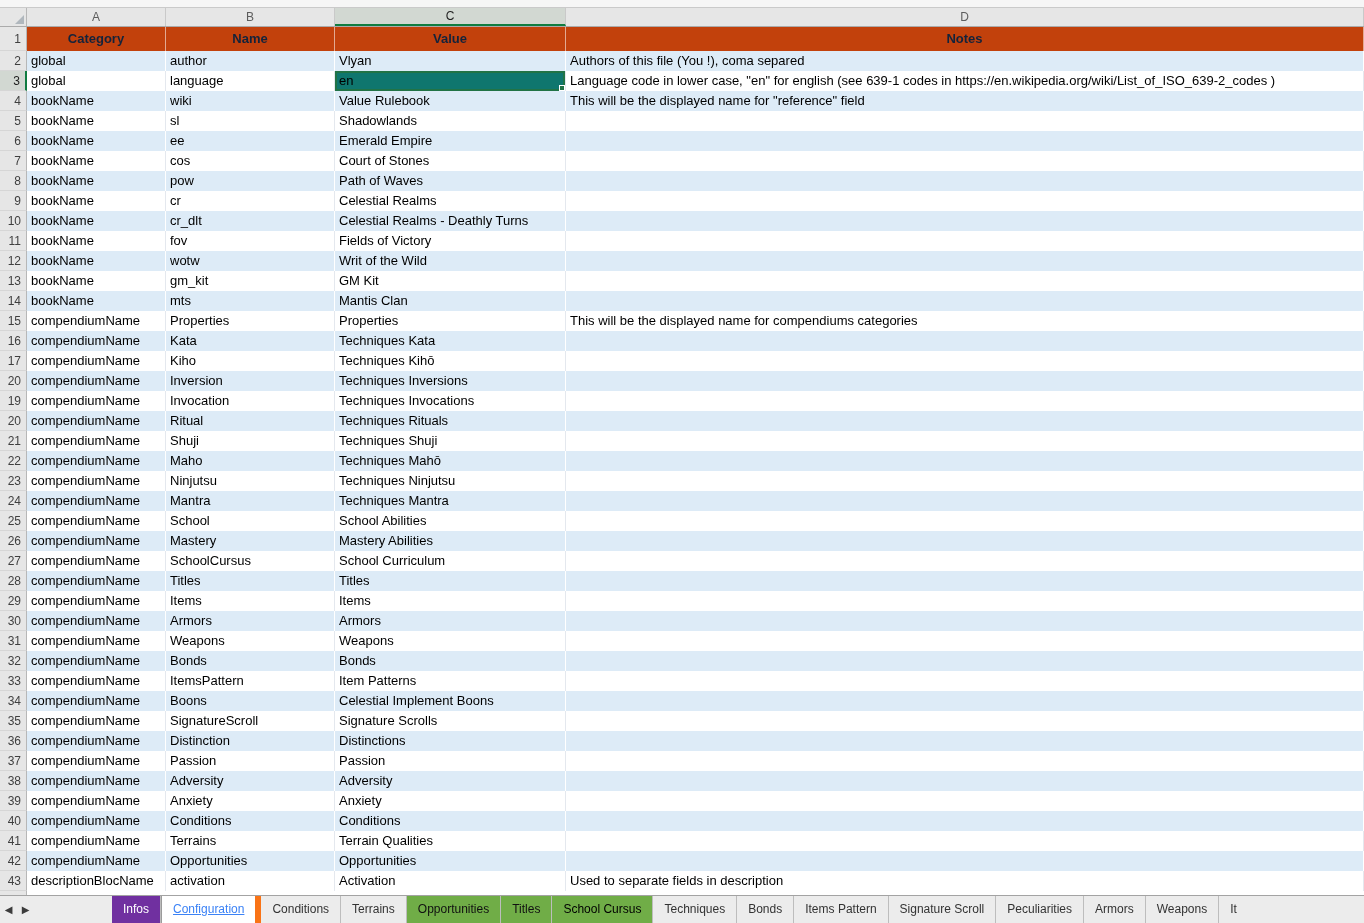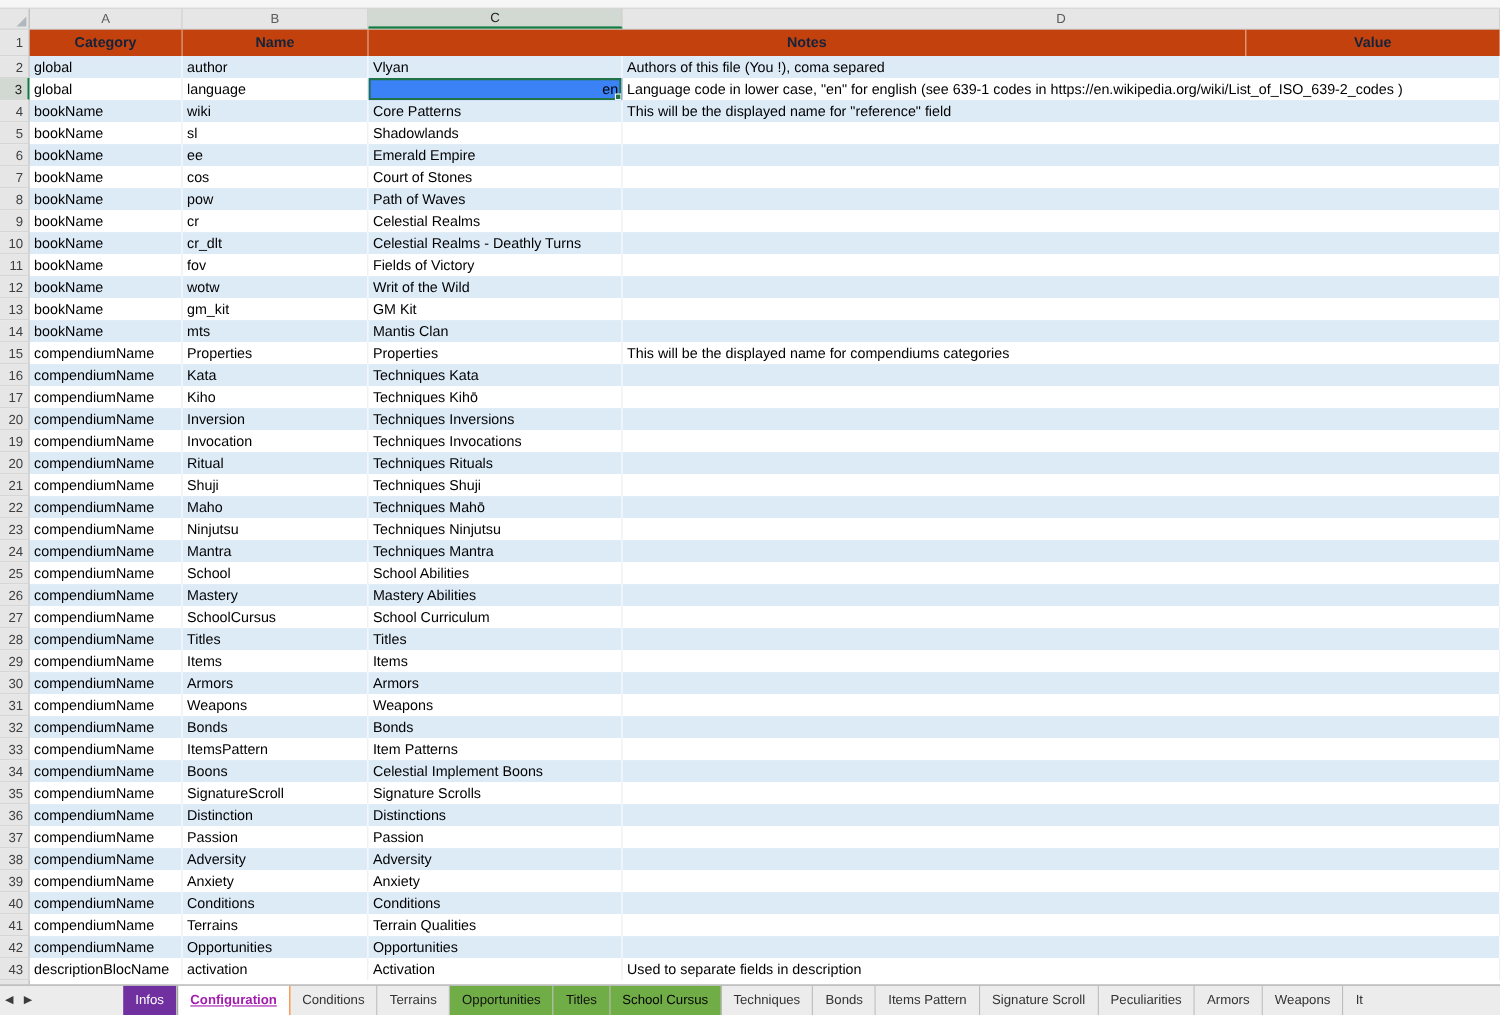--- a/index.html
+++ b/index.html
@@ -75,23 +75,22 @@
     font-size: 13px; color: #000000;
     line-height: 19px; padding: 0 3px 0 4px;
     white-space: nowrap; overflow: hidden;
     border-right: 1px solid #e4e8ee;
     background: #ffffff;
     position: relative;
   }
   .drow.band .cell { background: #ddebf7; border-right-color: #ffffff; }
   .cell.selected {
     box-shadow: inset 0 0 0 2px #217346;
-    background: #3b82f6;
+    background: #0f766e;
     z-index: 2;
-    text-align: right;
   }
   .fillhandle {
     position: absolute; right: 0; bottom: 0;
     width: 6px; height: 6px;
     background: #217346; border: 1px solid #ffffff;
   }
 
   
   .filler { display: flex; height: 4px; background: #ffffff; }
   .filler .frh { width: 27px; background: #e6e6e6; border-right: 1px solid #b7b7b7; }
@@ -109,22 +108,22 @@
   .tabspacer { width: 66px; flex: none; }
   .tabs { display: flex; align-items: flex-start; overflow: hidden; flex: 1; padding-left: 12px; }
   .tab {
     padding: 0 11px; line-height: 27px; font-size: 12px;
     color: #333333; background: transparent;
     border-right: 1px solid #bdbdbd;
     white-space: nowrap; cursor: pointer;
   }
   .tab.active {
     background: #ffffff;
-    color: #a21caf; font-weight: bold; text-decoration: underline;
-    border-left: 1px solid #9b9b9b; border-right: 1px solid #f97316;
+    color: #3b82f6; font-weight: normal; text-decoration: underline;
+    border-left: 1px solid #9b9b9b; border-right: 6px solid #f97316;
   }
   .tab.clipped { border-right: none; padding-right: 0; overflow: hidden; max-width: 24px; }
 </style>
 </head>
 <body>
 
 <div class="app">
 
   <div class="top-strip"></div>
 
@@ -138,42 +137,42 @@
         <div class="colh c2 sel">C</div>
         <div class="colh c3">D</div>
       </div>
   </div>
 
   <div class="grid" id="grid">
       <div class="row hrow">
         <div class="rh">1</div>
         <div class="hcell c0">Category</div>
         <div class="hcell c1">Name</div>
+        <div class="hcell c2">Value</div>
         <div class="hcell c3">Notes</div>
-        <div class="hcell c2">Value</div>
       </div>
       <div class="row drow band">
         <div class="rh">2</div>
         <div class="cell c0">global</div>
         <div class="cell c1">author</div>
         <div class="cell c2">Vlyan</div>
         <div class="cell c3">Authors of this file (You !), coma separed</div>
       </div>
       <div class="row drow">
         <div class="rh sel">3</div>
         <div class="cell c0">global</div>
         <div class="cell c1">language</div>
         <div class="cell c2 selected">en<span class="fillhandle"></span></div>
         <div class="cell c3">Language code in lower case, "en" for english (see 639-1 codes in https://en.wikipedia.org/wiki/List_of_ISO_639-2_codes )</div>
       </div>
       <div class="row drow band">
         <div class="rh">4</div>
         <div class="cell c0">bookName</div>
         <div class="cell c1">wiki</div>
-        <div class="cell c2">Core Patterns</div>
+        <div class="cell c2">Value Rulebook</div>
         <div class="cell c3">This will be the displayed name for "reference" field</div>
       </div>
       <div class="row drow">
         <div class="rh">5</div>
         <div class="cell c0">bookName</div>
         <div class="cell c1">sl</div>
         <div class="cell c2">Shadowlands</div>
         <div class="cell c3"></div>
       </div>
       <div class="row drow band">

